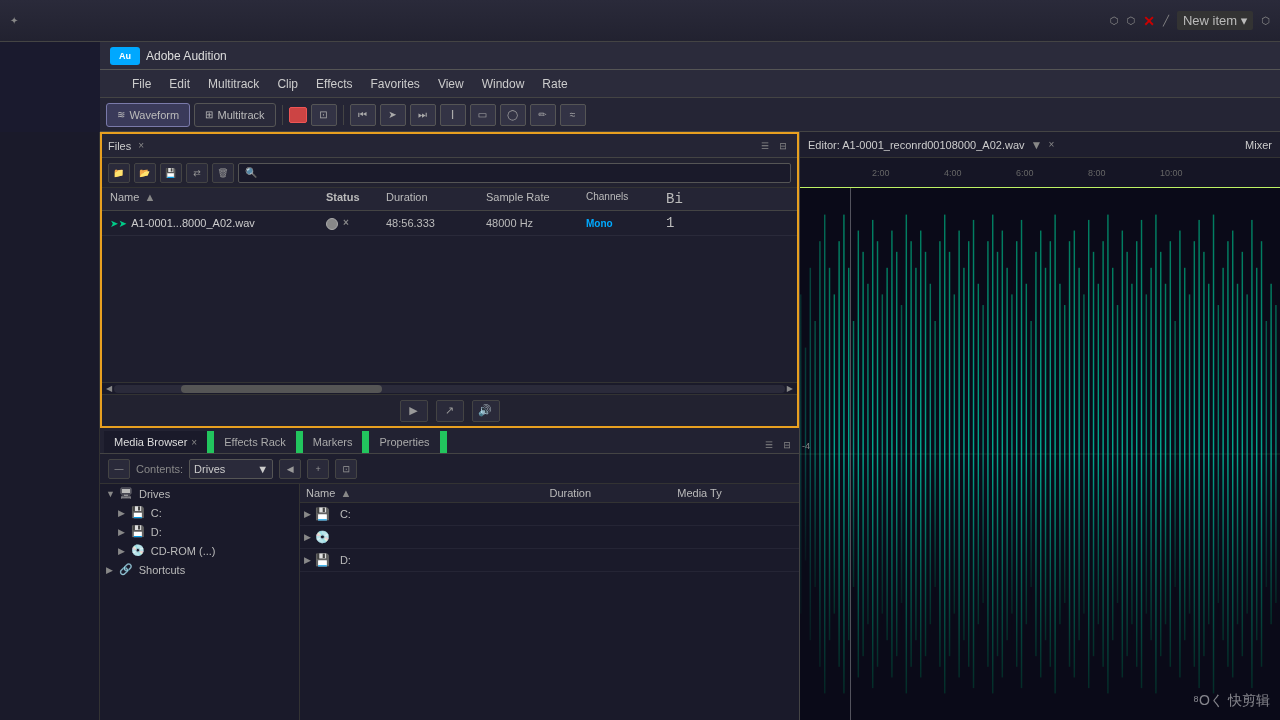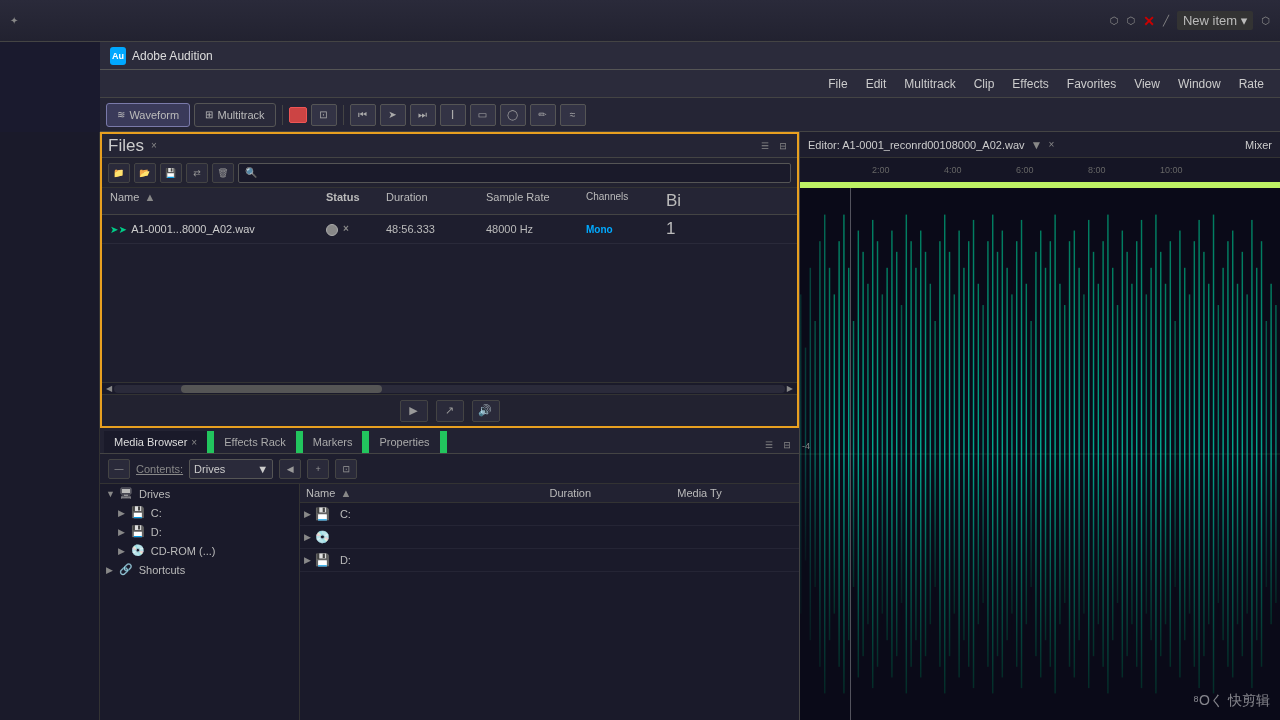--- a/index.html
+++ b/index.html
@@ -34,21 +34,21 @@
       height: 28px;
       background: #2b2b3b;
       display: flex;
       align-items: center;
       padding: 0 10px;
       gap: 6px;
       border-bottom: 1px solid #555;
     }
 
     .title-bar-logo {
-      width: 16px; height: 18px;
+      width: 30px; height: 18px;
       background: #00a8ff;
       border-radius: 3px;
       display: flex;
       align-items: center;
       justify-content: center;
       font-size: 9px;
       font-weight: bold;
       color: white;
       flex-shrink: 0;
     }
@@ -59,24 +59,23 @@
     }
 
     
     .menu-bar {
       position: absolute;
       top: 70px; left: 100px; right: 0;
       height: 28px;
       background: #2b2b3b;
       display: flex;
       align-items: center;
-      padding: 0 8px;
+      padding: 0 24px;
       gap: 2px;
       border-bottom: 1px solid #444;
-      justify-content: flex-end;
     }
 
     .menu-item {
       padding: 3px 8px;
       color: #ccc;
       font-size: 12px;
       cursor: pointer;
       border-radius: 2px;
     }
 
@@ -156,21 +155,21 @@
       background: #252535;
       display: flex;
       align-items: center;
       padding: 0 6px;
       gap: 4px;
       border-bottom: 1px solid #444;
     }
 
     .panel-title {
       color: #ccc;
-      font-size: 17px;
+      font-size: 11px;
     }
 
     .panel-close {
       width: 12px; height: 12px;
       color: #888;
       cursor: pointer;
       font-size: 10px;
       display: flex;
       align-items: center;
       justify-content: center;
@@ -224,21 +223,21 @@
       background: #252535;
       border-bottom: 1px solid #444;
       padding: 3px 0;
     }
 
     .col-name { width: 220px; padding: 0 8px; color: #bbb; font-size: 11px; }
     .col-status { width: 60px; padding: 0 4px; color: #bbb; font-size: 11px; font-weight: bold; }
     .col-duration { width: 100px; padding: 0 4px; color: #bbb; font-size: 11px; }
     .col-sample { width: 100px; padding: 0 4px; color: #bbb; font-size: 11px; }
     .col-channels { width: 80px; padding: 0 4px; color: #bbb; font-size: 10px; }
-    .col-bi { width: 30px; padding: 0 4px; color: #bbb; font-size: 17px; }
+    .col-bi { width: 30px; padding: 0 4px; color: #bbb; font-size: 14px; font-family: Liberation Mono, monospace; }
 
     .table-row {
       display: flex;
       align-items: center;
       padding: 4px 0;
       border-bottom: 1px solid #2a2a3a;
       background: #1e1e2e;
     }
 
     .file-icon {
@@ -346,21 +345,20 @@
       display: flex;
       align-items: center;
       padding: 0 8px;
       gap: 6px;
       border-bottom: 1px solid #333;
     }
 
     .contents-label {
       color: #888;
       font-size: 11px;
-      text-decoration: underline;
     }
 
     .drives-select {
       height: 20px;
       background: #2a2a3a;
       border: 1px solid #555;
       color: #ccc;
       font-size: 11px;
       padding: 0 4px;
       border-radius: 2px;
@@ -456,21 +454,21 @@
       overflow: hidden;
     }
 
     .waveform-ruler {
       height: 30px;
       background: #151525;
       display: flex;
       align-items: center;
       padding: 0 4px;
       gap: 0;
-      border-bottom: 6px solid #bef264;
+      border-bottom: 1px solid #bef264;
       position: relative;
     }
 
     
     .waveform-svg {
       width: 100%;
       height: 100%;
     }
 
     

